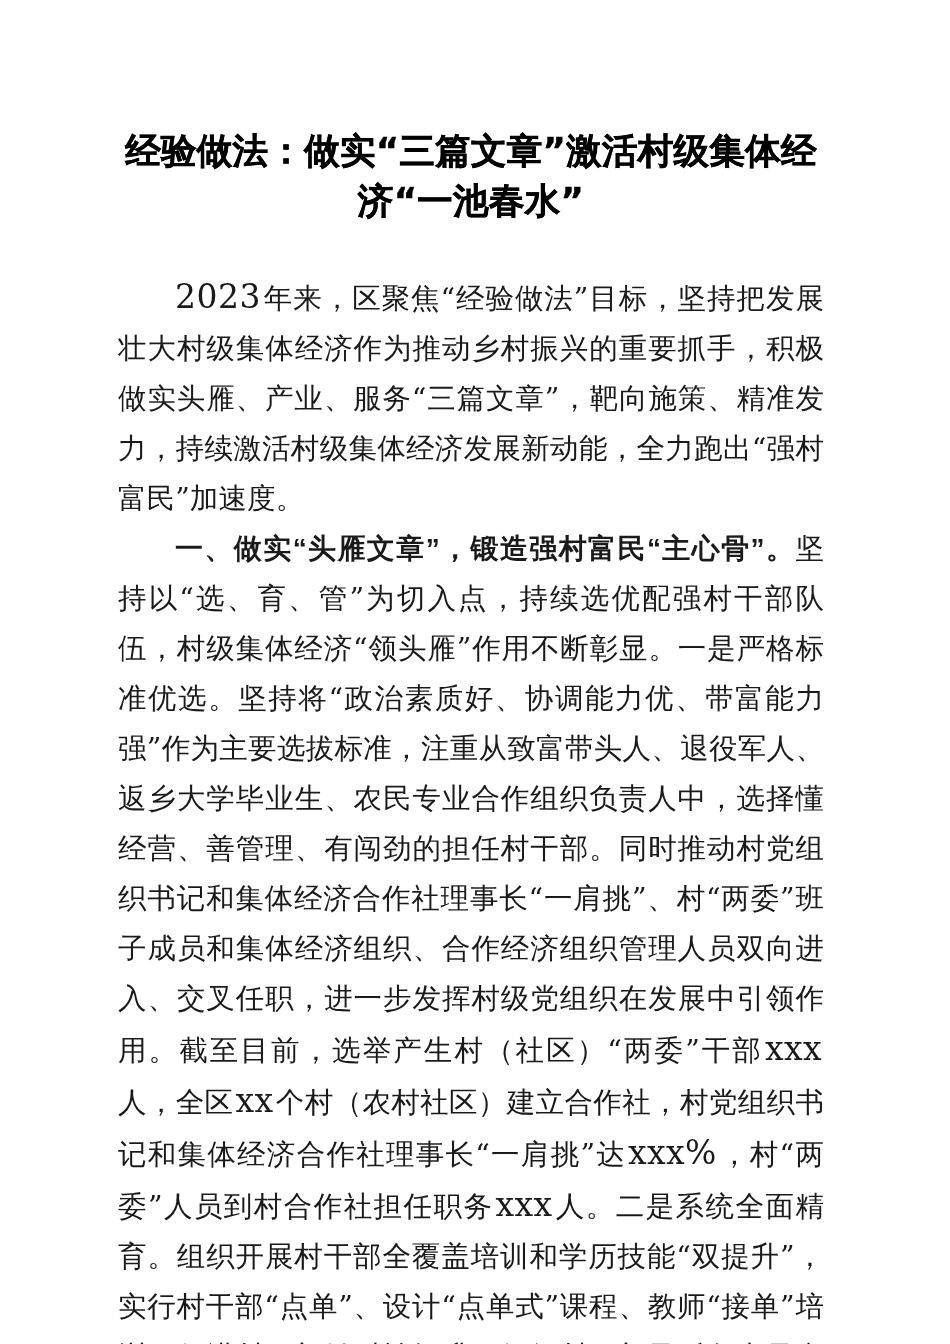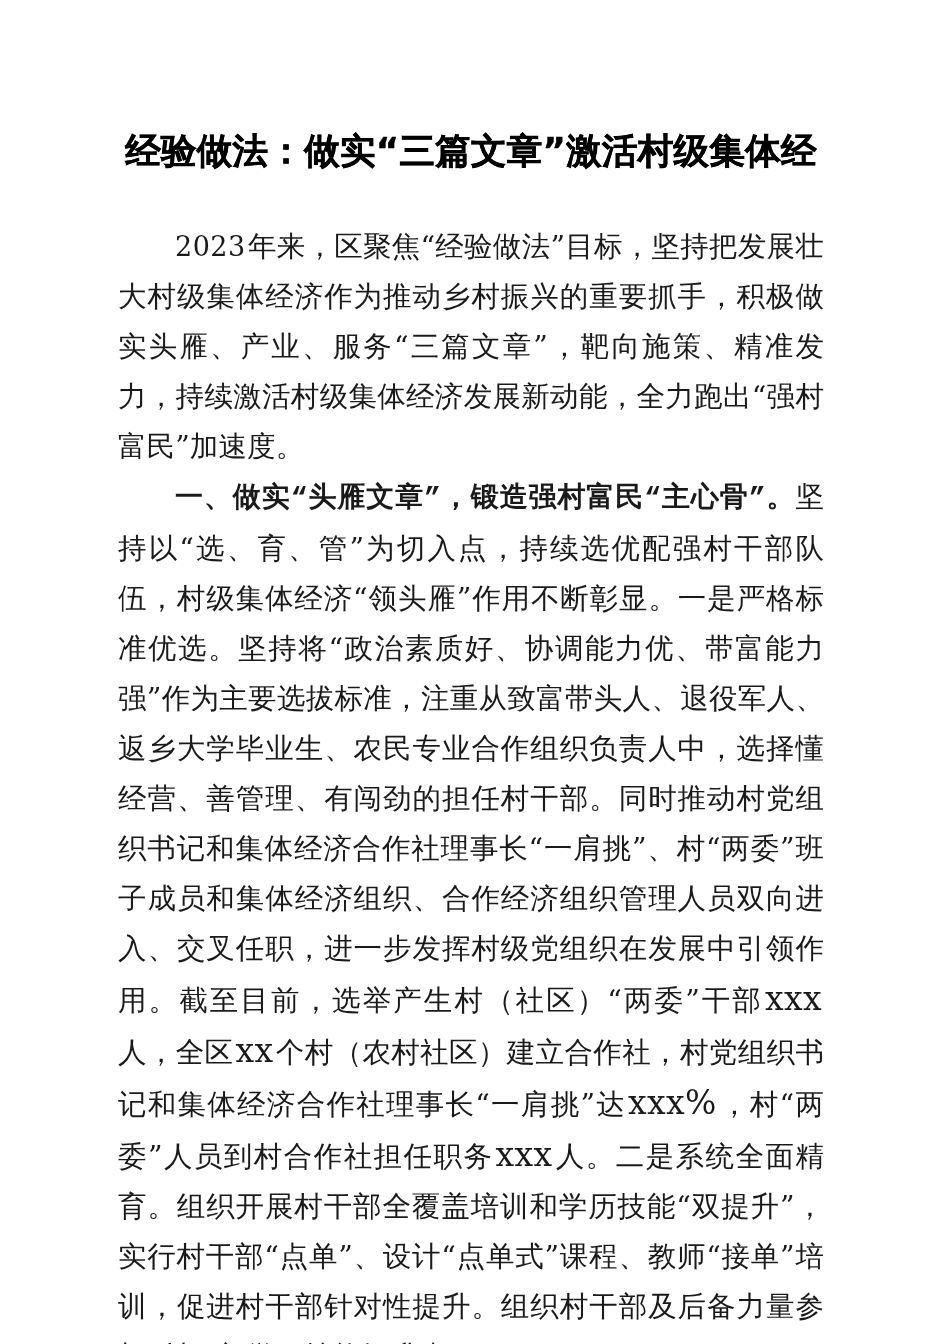--- a/index.html
+++ b/index.html
@@ -65,47 +65,47 @@
   .para.first {
     margin-top: 46px;
   }
 
   .para + .para {
     margin-top: 0;
   }
 
   
   .lead {
-    font-family: Liberation Mono, monospace;
+    font-family: Liberation Sans, sans-serif;
     font-weight: 700;
     font-size: 28px;
     letter-spacing: 0.2px;
   }
 
   
   .num {
     font-family: "DejaVu Serif", "Liberation Serif", serif;
     font-size: 33px;
     letter-spacing: 0.4px;
     padding: 0 2px;
   }
 
   .yr {
     font-family: "DejaVu Serif", "Liberation Serif", serif;
-    font-size: 27px;
+    font-size: 33px;
     letter-spacing: 0.5px;
     padding-right: 2px;
   }
 </style>
 </head>
 <body>
 
 <div class="page">
   <div class="doc-body">
 
-    <h1 class="doc-title"><span>经验做法：做实“三篇文章”激活村级集体经</span><br></h1>
+    <h1 class="doc-title"><span>经验做法：做实“三篇文章”激活村级集体经</span><br><span>济“一池春水”</span></h1>
 
     <p class="para first"><span class="yr">2023</span><span>年来，区聚焦“经验做法”目标，坚持把发展壮大村级集体经济作为推动乡村振兴的重要抓手，积极做实头雁、产业、服务“三篇文章”，靶向施策、精准发力，持续激活村级集体经济发展新动能，全力跑出“强村富民”加速度。</span></p>
 
     <p class="para"><span class="lead">一、做实“头雁文章”，锻造强村富民“主心骨”。</span><span>坚持以“选、育、管”为切入点，持续选优配强村干部队伍，村级集体经济“领头雁”作用不断彰显。一是严格标准优选。坚持将“政治素质好、协调能力优、带富能力强”作为主要选拔标准，注重从致富带头人、退役军人、返乡大学毕业生、农民专业合作组织负责人中，选择懂经营、善管理、有闯劲的担任村干部。同时推动村党组织书记和集体经济合作社理事长“一肩挑”、村“两委”班子成员和集体经济组织、合作经济组织管理人员双向进入、交叉任职，进一步发挥村级党组织在发展中引领作用。截至目前，选举产生村（社区）“两委”干部</span><span class="num">xxx</span><span>人，全区</span><span class="num">xx</span><span>个村（农村社区）建立合作社，村党组织书记和集体经济合作社理事长“一肩挑”达</span><span class="num">xxx%</span><span>，村“两委”人员到村合作社担任职务</span><span class="num">xxx</span><span>人。二是系统全面精育。组织开展村干部全覆盖培训和学历技能“双提升”，实行村干部“点单”、设计“点单式”课程、教师“接单”培训，促进村干部针对性提升。组织村干部及后备力量参加“村干部学历技能提升班”，</span></p>
 
   </div>
 </div>
 
 </body></html>

